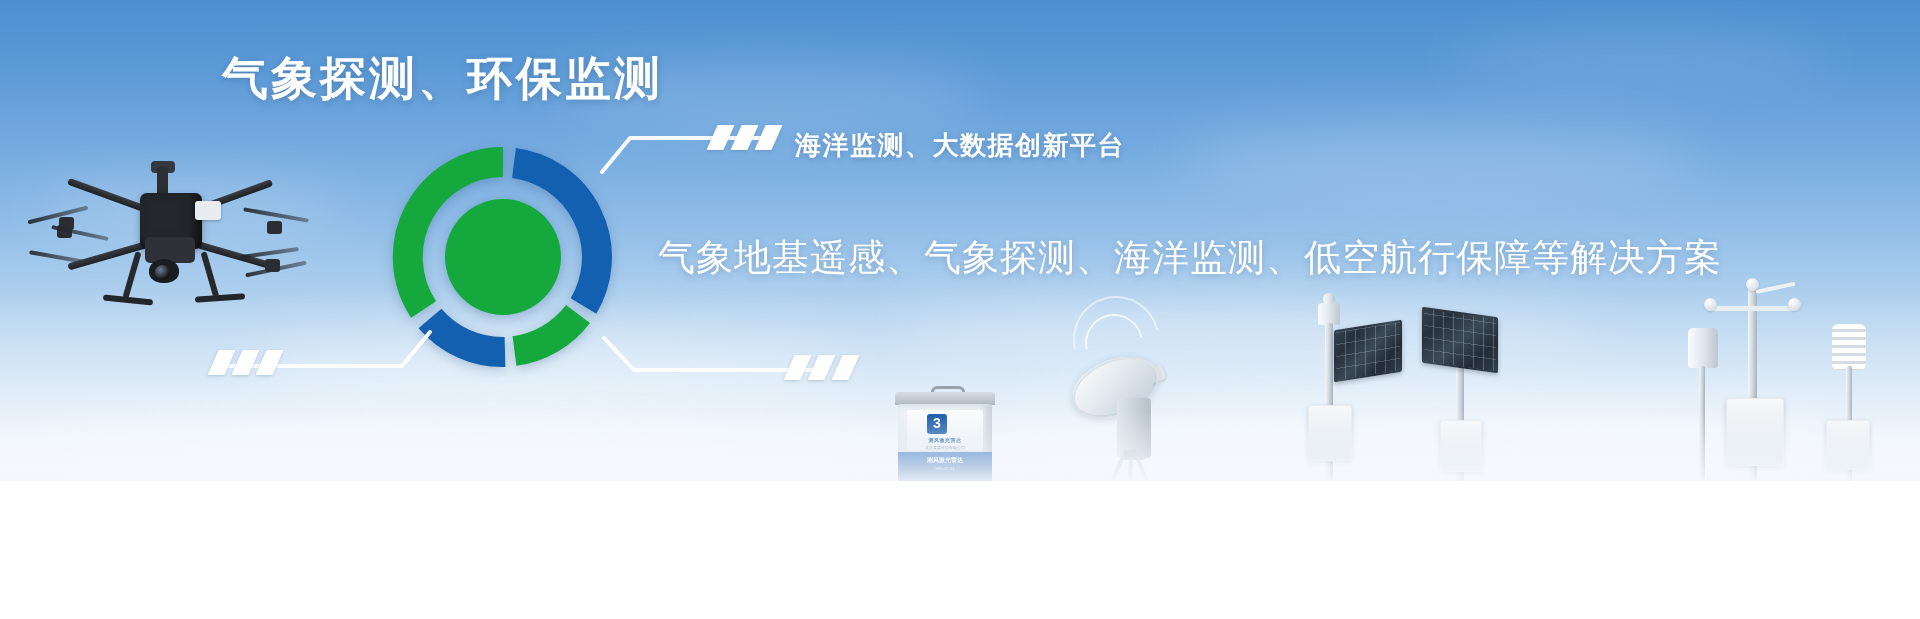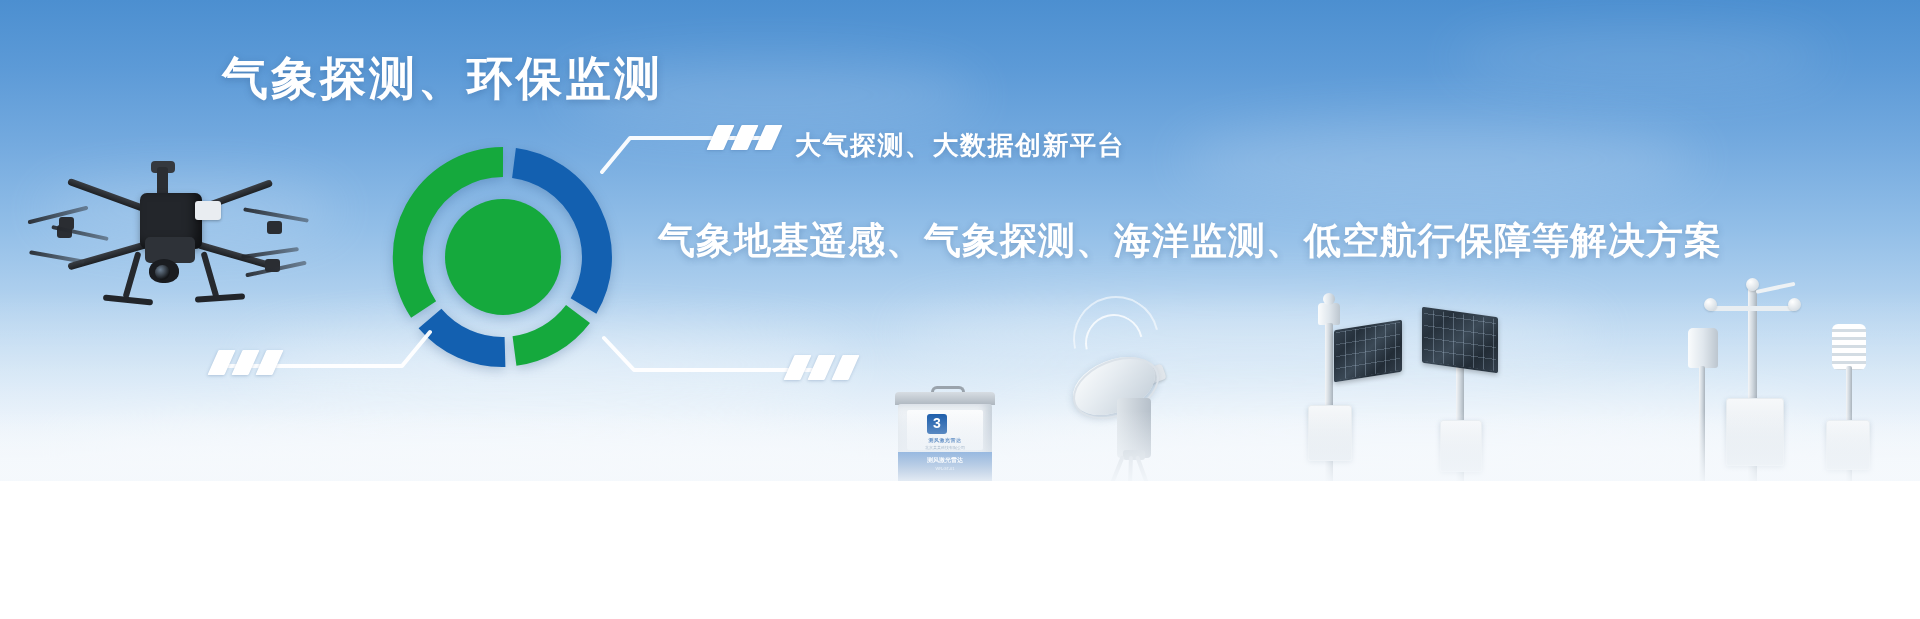--- a/index.html
+++ b/index.html
@@ -26,21 +26,21 @@
 
   
   .slashes{position:absolute;display:flex;gap:7px;}
   .slashes i{display:block;width:17px;height:25px;background:#ffffff;
     transform:skewX(-24deg);border-radius:1px;box-shadow:0 1px 3px rgba(40,80,130,.25);}
 
   
   .lbl{position:absolute;white-space:nowrap;}
   #lbl-top{left:795px;top:128px;font-size:26px;font-weight:bold;color:#ffffff;letter-spacing:1.5px;
     text-shadow:0 2px 6px rgba(40,80,130,.32);}
-  #lbl-main{left:658px;top:216px;font-size:37px;font-weight:bold;color:#ffffff;letter-spacing:1px;
+  #lbl-main{left:658px;top:233px;font-size:37px;font-weight:normal;color:#ffffff;letter-spacing:1px;
     text-shadow:0 2px 7px rgba(40,80,130,.30);}
   #lbl-bottom{left:346px;top:423px;font-size:27px;font-weight:bold;color:#1f7fc4;letter-spacing:1.5px;
     text-shadow:0 1px 2px rgba(255,255,255,.55);}
 
   
   .obj{position:absolute;}
 
   
   #drone{left:45px;top:155px;width:245px;height:190px;}
   .d-body{position:absolute;left:95px;top:38px;width:62px;height:56px;background:#23262b;border-radius:7px;
@@ -172,21 +172,21 @@
     <svg width="220" height="46">
         <polyline points="4,2 34,34 214,34" fill="none" stroke="#ffffff" stroke-width="4" stroke-linejoin="round" stroke-linecap="round" opacity=".95"></polyline>
       </svg>
   </div>
   <div class="slashes" style="left:789px;top:355px;">
     <i></i>
       <i></i>
       <i></i>
   </div>
 
-  <div class="lbl" id="lbl-top">大气探测、大数据创新平台</div>
+  <div class="lbl" id="lbl-top">海洋监测、大数据创新平台</div>
   <div class="lbl" id="lbl-main">气象地基遥感、气象探测、海洋监测、低空航行保障等解决方案</div>
 
   <div class="obj" id="drone">
 
     <div class="d-arm" style="left:18px;top:52px;width:86px;transform:rotate(20deg);transform-origin:right center;"></div>
     <div class="d-arm" style="left:150px;top:52px;width:82px;transform:rotate(-20deg);transform-origin:left center;"></div>
     <div class="d-arm" style="left:20px;top:86px;width:82px;transform:rotate(-16deg);transform-origin:right center;"></div>
     <div class="d-arm" style="left:152px;top:86px;width:80px;transform:rotate(16deg);transform-origin:left center;"></div>
 
     <div class="d-motor" style="left:12px;top:70px;"></div>

